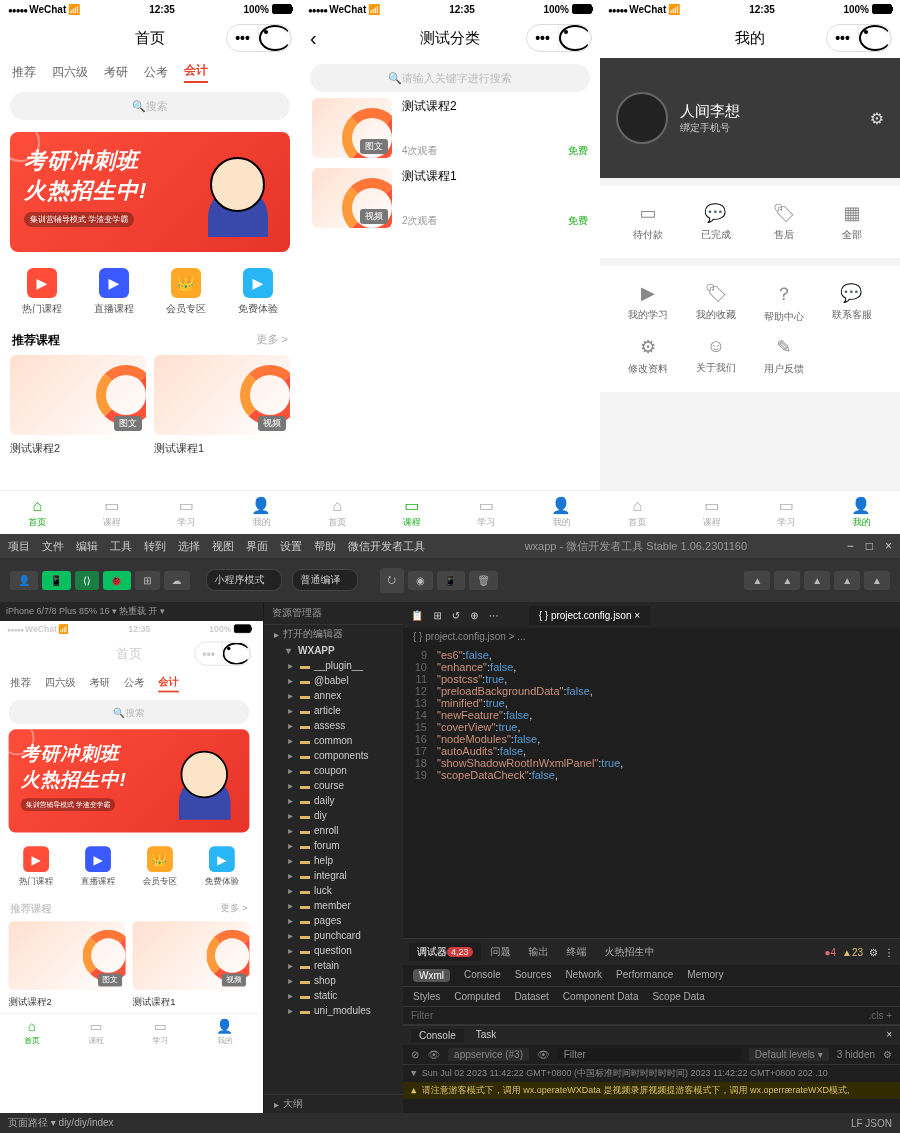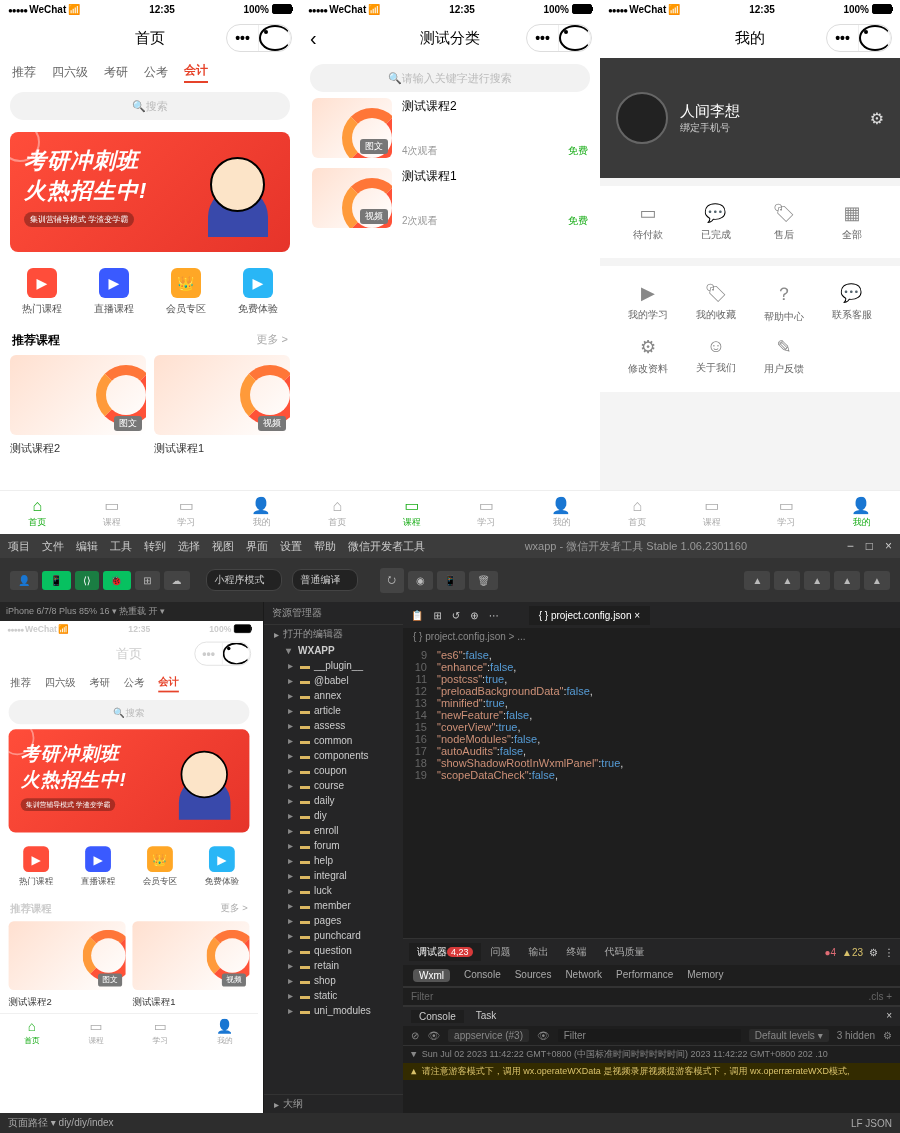--- a/index.html
+++ b/index.html
@@ -675,35 +675,42 @@
             <span class="cb">false</span>
             <span class="cp">,</span>
           </div>
         </div>
       <div class="dbg">
         <div class="dbg-tabs" id="dbgtabs">
             <span class="dbg-tab active">调试器<span class="dbg-badge">4,23</span></span>
             <span class="dbg-tab">问题</span>
             <span class="dbg-tab">输出</span>
             <span class="dbg-tab">终端</span>
-            <span class="dbg-tab">代码质量</span>
+            <span class="dbg-tab">火热招生中</span>
             <div class="warn-badges">
               <span class="wb" style="color:#e06c75">●4</span>
               <span class="wb" style="color:#d8c16a">▲23</span>
               <span>⚙</span>
               <span>⋮</span>
             </div>
           </div>
         <div class="dbg-sub" id="dbgsub">
             <span style="background: rgb(85, 85, 85); color: rgb(255, 255, 255); padding: 1px 6px; border-radius: 4px;">Wxml</span>
             <span>Console</span>
             <span>Sources</span>
             <span>Network</span>
             <span>Performance</span>
             <span>Memory</span>
+          </div>
+        <div class="dbg-styles" id="dbgstyles">
+            <span>Styles</span>
+            <span>Computed</span>
+            <span>Dataset</span>
+            <span>Component Data</span>
+            <span>Scope Data</span>
           </div>
         <div class="dbg-filter">
             <span>Filter</span>
             <span><span>.cls</span> +</span>
           </div>
         <div class="console-bar">
             <span class="a">Console</span>
             <span>Task</span>
             <span style="margin-left:auto">×</span>
           </div>

